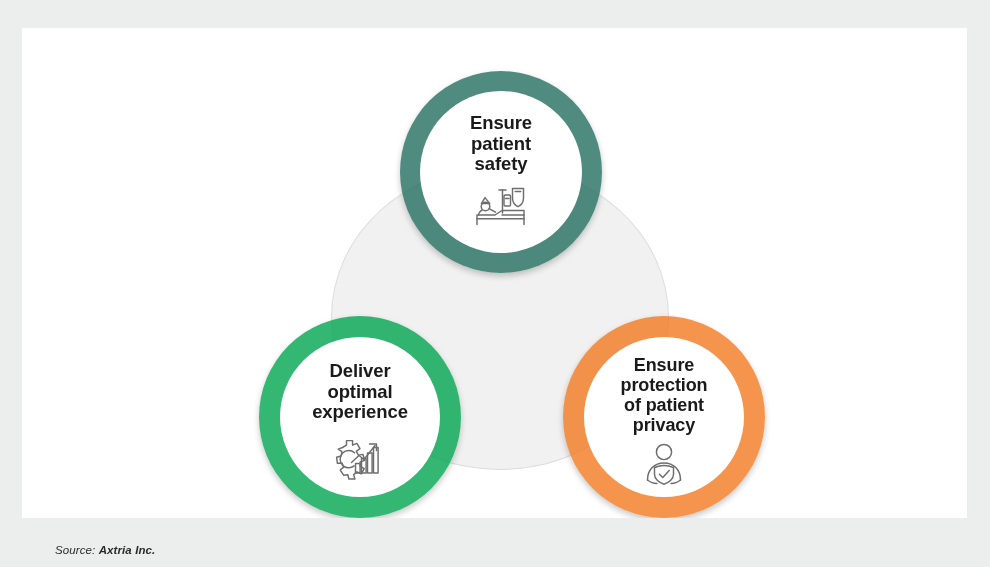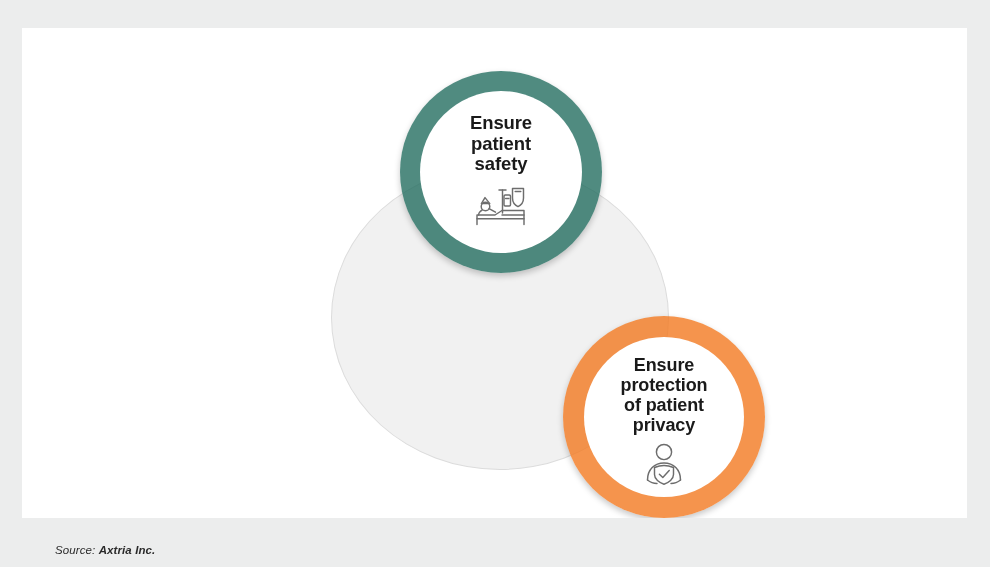--- a/index.html
+++ b/index.html
@@ -187,20 +187,48 @@
 
           <circle cx="13.5" cy="22.5" r="4.3"></circle>
           <path d="M10.3 25.8 C8 27.2 6.6 29 6.6 31"></path>
           <path d="M17 24.6 L23.5 28.2"></path>
           <path d="M13 13.6 L9.4 19.6 L17.8 19.6 Z"></path>
         </svg>
       </div>
     </div>
   </div>
 
+  <div class="node" id="node-experience">
+    <div class="ring-shadow"></div>
+    <div class="ring-solid"></div>
+    <div class="disc">
+      <div class="label">Deliver
+optimal
+experience</div>
+      <div class="icon-wrap">
+        <svg class="ico" width="50" height="46" viewBox="0 0 50 46" aria-hidden="true">
+
+          <path d="M7.5 13.5 L11.5 11.2 L11.5 6.6 L17.6 6.6 L17.6 11.2 L21.9 9.4 L25 14.6
+                   L21.3 17.3 L23.4 21.1 L28 20.4 L29.6 26.4 L25.2 28 L25.2 32.3 L29.3 34.6
+                   L26.2 39.8 L22 37.8 L18.7 40.6 L19.9 45 L13.9 45 L12.8 40.7 L8.6 41.2
+                   L5.2 36 L8.6 33.1 L7 29.1 L2.4 29.3 L1.6 23.2 L6.2 22 L6.9 17.7 L3.2 15.1 Z"></path>
+
+          <path d="M19.5 18.8 A8.6 8.6 0 1 0 19.1 31.9"></path>
+
+          <rect x="20.5" y="29.5" width="4.6" height="9.5"></rect>
+          <rect x="26.5" y="24.5" width="4.6" height="14.5"></rect>
+          <rect x="32.5" y="19" width="4.6" height="20"></rect>
+          <rect x="38.5" y="13.5" width="4.6" height="25.5"></rect>
+
+          <path d="M16.5 28.5 L24 21.5 L29 25.5 L40 11.5"></path>
+          <path d="M34.5 10 L41.5 10 L41.5 16.5"></path>
+        </svg>
+      </div>
+    </div>
+  </div>
 
   <div class="node" id="node-privacy">
     <div class="ring-shadow"></div>
     <div class="ring-solid"></div>
     <div class="disc">
       <div class="label">Ensure
 protection
 of patient
 privacy</div>
       <div class="icon-wrap">

